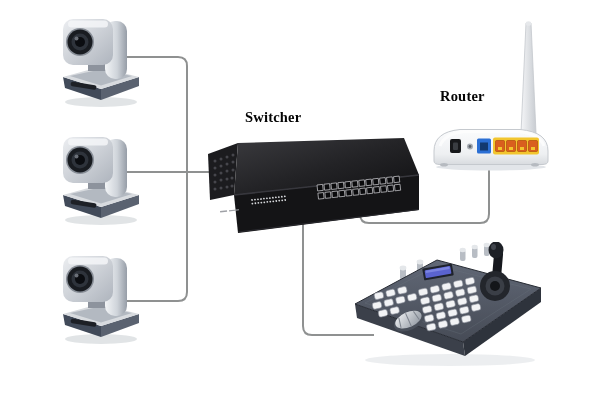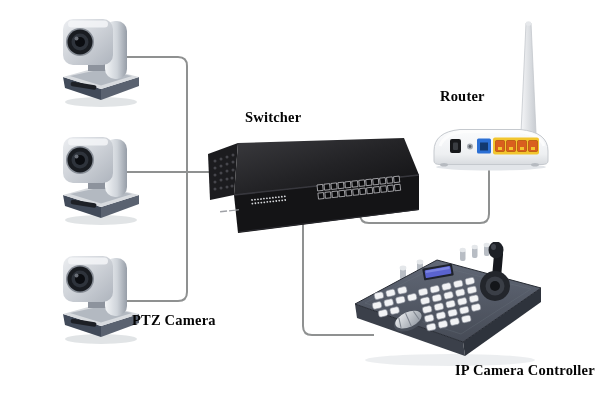--- a/index.html
+++ b/index.html
@@ -286,16 +286,14 @@
       <ellipse cx="64" cy="79" rx="16" ry="9" fill="#4a505b"></ellipse>
       <ellipse cx="64" cy="77.5" rx="14" ry="7.5" fill="url(#jogGrad)"></ellipse>
       <line x1="56" y1="72" x2="54" y2="82" stroke="#7d838d" stroke-width="1"></line>
       <line x1="64" y1="70.5" x2="64" y2="84.5" stroke="#7d838d" stroke-width="1"></line>
       <line x1="72" y1="72" x2="74" y2="82" stroke="#7d838d" stroke-width="1"></line>
     </g>
   </svg>
 
   <div class="diagram-label" style="left:245px;top:109px">Switcher</div>
   <div class="diagram-label" style="left:440px;top:88px">Router</div>
-  <div class="diagram-label" style="left:132px;top:312px">PTZ Camera</div>
-  <div class="diagram-label" style="left:455px;top:362px">IP Camera Controller</div>
 
 </div>
 
 </body></html>

